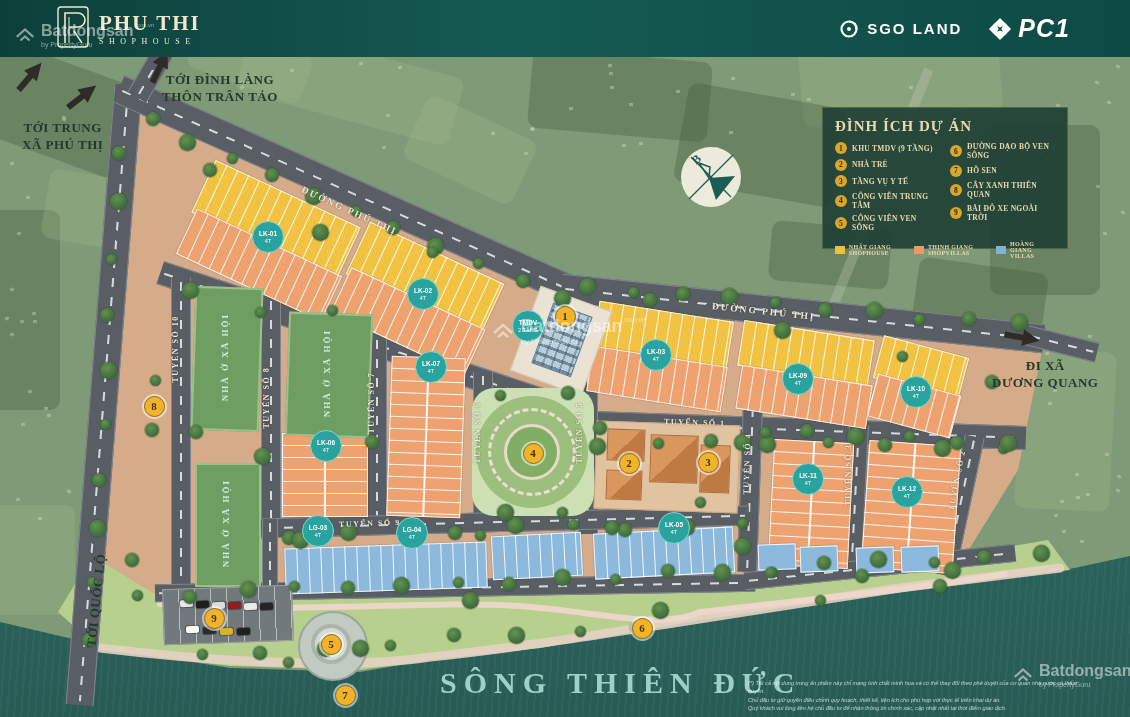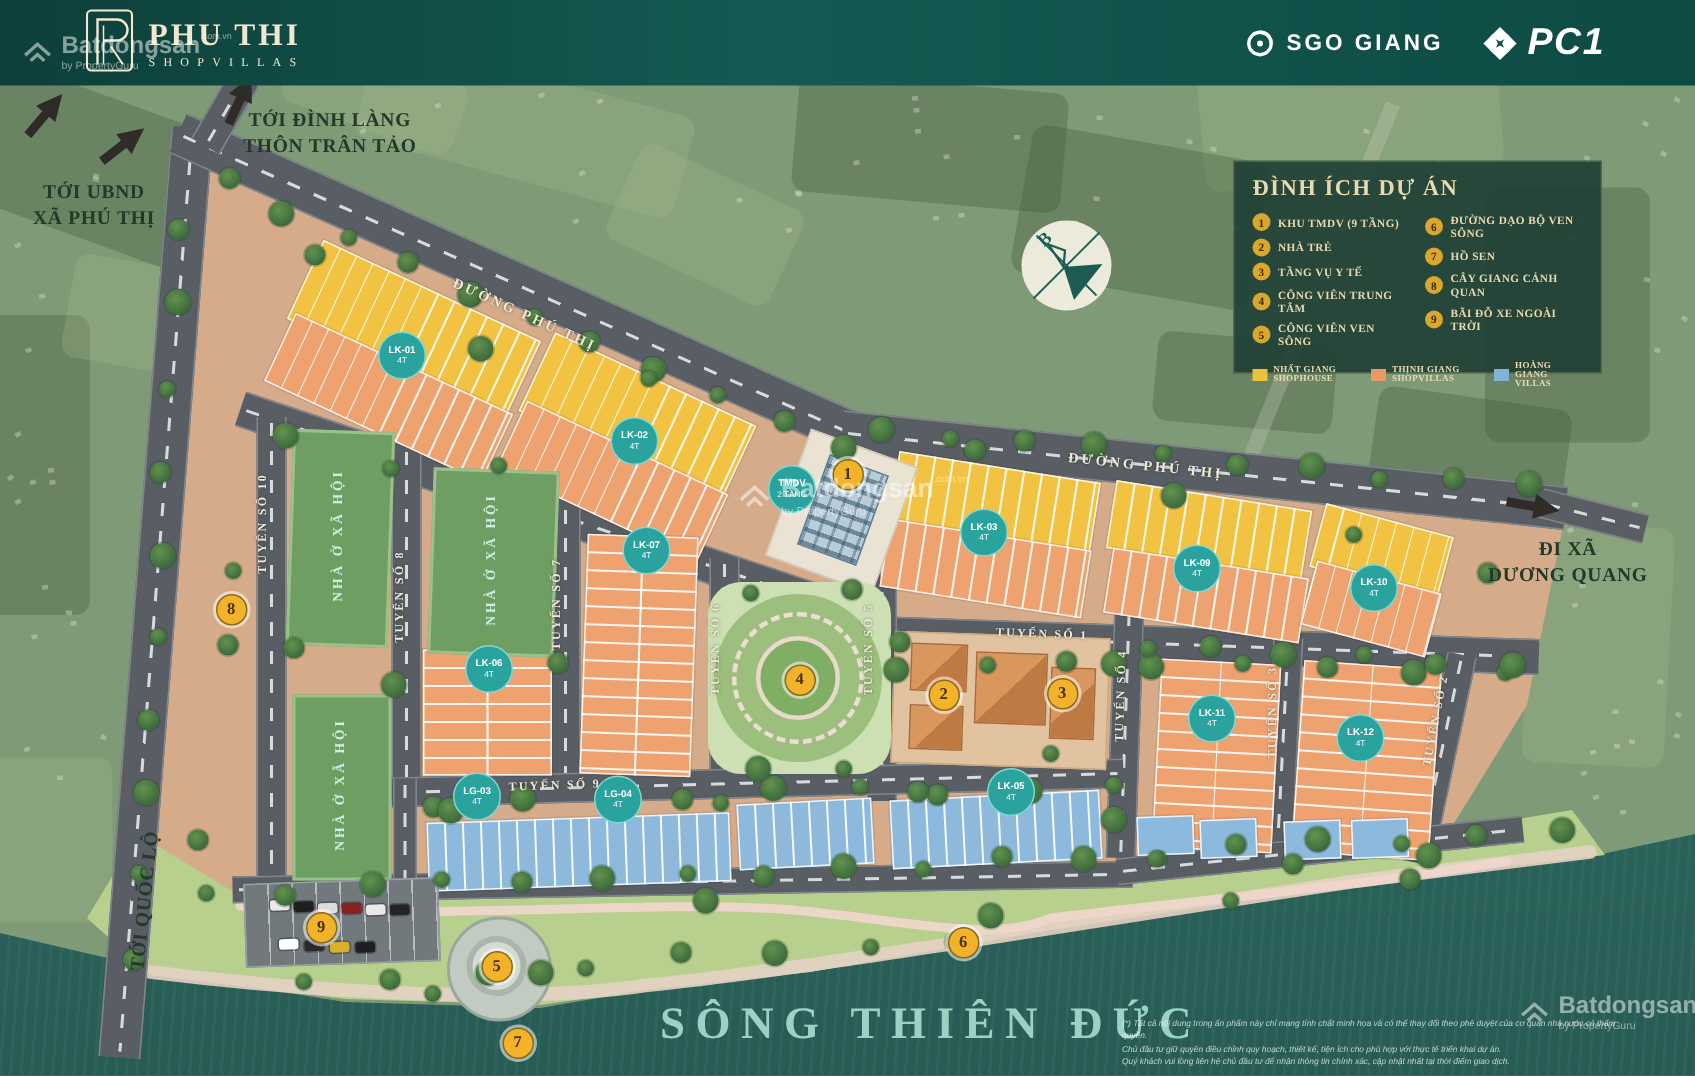--- a/index.html
+++ b/index.html
@@ -434,21 +434,21 @@
       <div class="rlabel" style="left: 951px; top: 506px; transform: rotate(-79deg); transform-origin: left center;">TUYẾN SỐ 2</div>
       <div class="rlabel" style="left: 848px; top: 501px; transform: rotate(-90deg); transform-origin: left center;">TUYẾN SỐ 3</div>
       <div class="rlabel" style="left: 746px; top: 490px; transform: rotate(-88deg); transform-origin: left center;">TUYẾN SỐ 4</div>
       <div class="rlabel" style="left: 579px; top: 459px; transform: rotate(-90deg); transform-origin: left center;">TUYẾN SỐ 5</div>
       <div class="rlabel" style="left: 477px; top: 459px; transform: rotate(-90deg); transform-origin: left center;">TUYẾN SỐ 6</div>
       <div class="rlabel" style="left: 371px; top: 429px; transform: rotate(-90deg); transform-origin: left center;">TUYẾN SỐ 7</div>
       <div class="rlabel" style="left: 266px; top: 424px; transform: rotate(-90deg); transform-origin: left center;">TUYẾN SỐ 8</div>
       <div class="rlabel" style="left: 339px; top: 520px; transform: rotate(-2deg); transform-origin: left center;">TUYẾN SỐ 9</div>
       <div class="rlabel" style="left: 175px; top: 378px; transform: rotate(-90deg); transform-origin: left center;">TUYẾN SỐ 10</div>
       <div class="dirlabel" style="left: 22px; top: 120px;">
-        <div>TỚI UBND</div>
+        <div>TỚI TRUNG</div>
         <div>XÃ PHÚ THỊ</div>
       </div>
       <div class="dirlabel" style="left: 162px; top: 72px;">
         <div>TỚI ĐÌNH LÀNG</div>
         <div>THÔN TRÂN TẢO</div>
       </div>
       <div class="dirlabel" style="left: 992px; top: 358px;">
         <div>ĐI XÃ</div>
         <div>DƯƠNG QUANG</div>
       </div>
@@ -544,31 +544,31 @@
       <span>
         <svg width="34" height="44" viewBox="0 0 34 44">
           <rect x="2" y="2" width="30" height="40" rx="3" fill="none" stroke="#f2e8cd" stroke-width="1.4"></rect>
           <path d="M9 38 V8 H22 a7 7 0 0 1 0 14 H13" fill="none" stroke="#f2e8cd" stroke-width="1.6"></path>
           <path d="M13 38 V12" fill="none" stroke="#f2e8cd" stroke-width="1"></path>
           <path d="M18 26 L26 38" fill="none" stroke="#f2e8cd" stroke-width="1.4"></path>
         </svg>
       </span>
       <span>
         <div class="logo-name">PHU THI</div>
-        <div class="logo-sub">SHOPVILLAS</div>
+        <div class="logo-sub">SHOPHOUSE</div>
       </span>
     </div>
     <div class="partners">
       <span class="pt1">
         <svg width="22" height="22" viewBox="0 0 22 22">
           <circle cx="11" cy="11" r="7.5" fill="none" stroke="#fff" stroke-width="2.2"></circle>
           <path d="M11 3.5 C16 3.5 18.5 7 18.5 11" fill="none" stroke="#fff" stroke-width="2.2"></path>
           <circle cx="11" cy="11" r="2" fill="#fff"></circle>
         </svg>
-        <span>SGO GIANG</span>
+        <span>SGO LAND</span>
       </span>
       <span class="pt2">
         <svg width="24" height="24" viewBox="0 0 26 26">
           <path d="M13 1 L20 8 L13 11.5 L6 8 Z" fill="#fff"></path>
           <path d="M25 13 L18 20 L14.5 13 L18 6 Z" fill="#fff"></path>
           <path d="M13 25 L6 18 L13 14.5 L20 18 Z" fill="#fff"></path>
           <path d="M1 13 L8 6 L11.5 13 L8 20 Z" fill="#fff"></path>
         </svg>
         <span>PC1</span>
       </span>
@@ -604,21 +604,21 @@
           <div class="lg-item">
             <span class="lg-num">6</span>
             <span>ĐƯỜNG DẠO BỘ VEN SÔNG</span>
           </div>
           <div class="lg-item">
             <span class="lg-num">7</span>
             <span>HỒ SEN</span>
           </div>
           <div class="lg-item">
             <span class="lg-num">8</span>
-            <span>CÂY GIANG CẢNH QUAN</span>
+            <span>CÂY XANH THIÊN QUAN</span>
           </div>
           <div class="lg-item">
             <span class="lg-num">9</span>
             <span>BÃI ĐỖ XE NGOÀI TRỜI</span>
           </div>
         </div>
     </div>
     <div class="lg-cats" id="lgcats">
         <div class="lg-cat">
           <span class="lg-sw" style="background: rgb(233, 194, 59);"></span>

